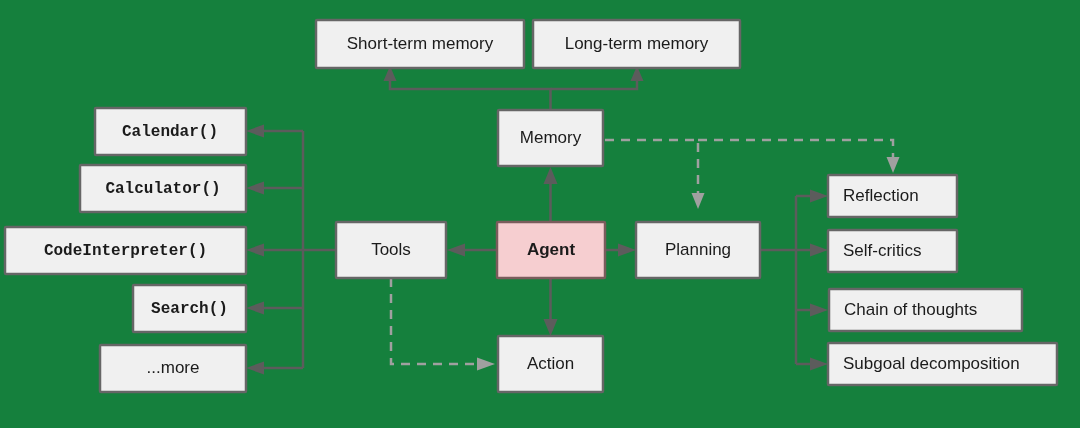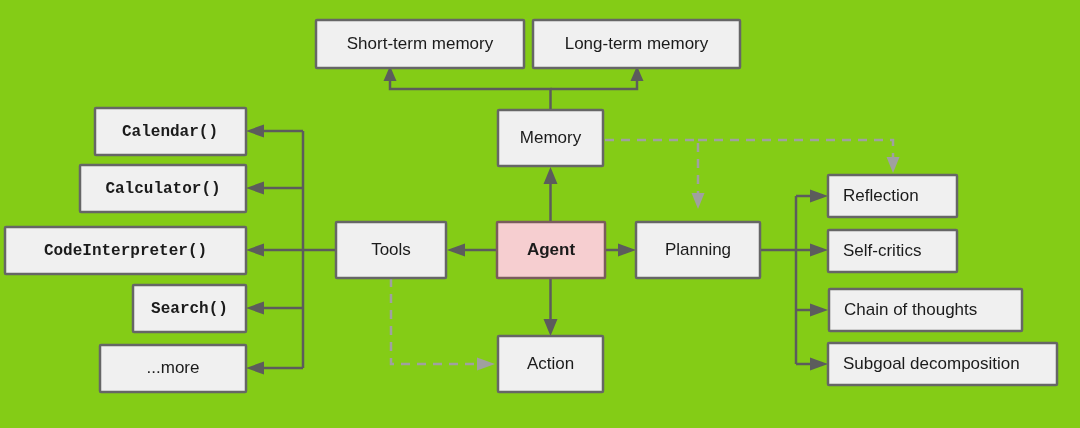--- a/index.html
+++ b/index.html
@@ -10,21 +10,21 @@
   body {
     width: 1080px;
     height: 428px;
     font-family: "Liberation Sans", sans-serif;
     overflow: hidden;
   }
   #diagram-root {
     position: relative;
     width: 1080px;
     height: 428px;
-    background: #84cc16;
+    background: #15803d;
   }
   svg.canvas {
     position: absolute;
     top: 0;
     left: 0;
     width: 1080px;
     height: 428px;
   }
   .node-rect {
     fill: #f0f0f0;

